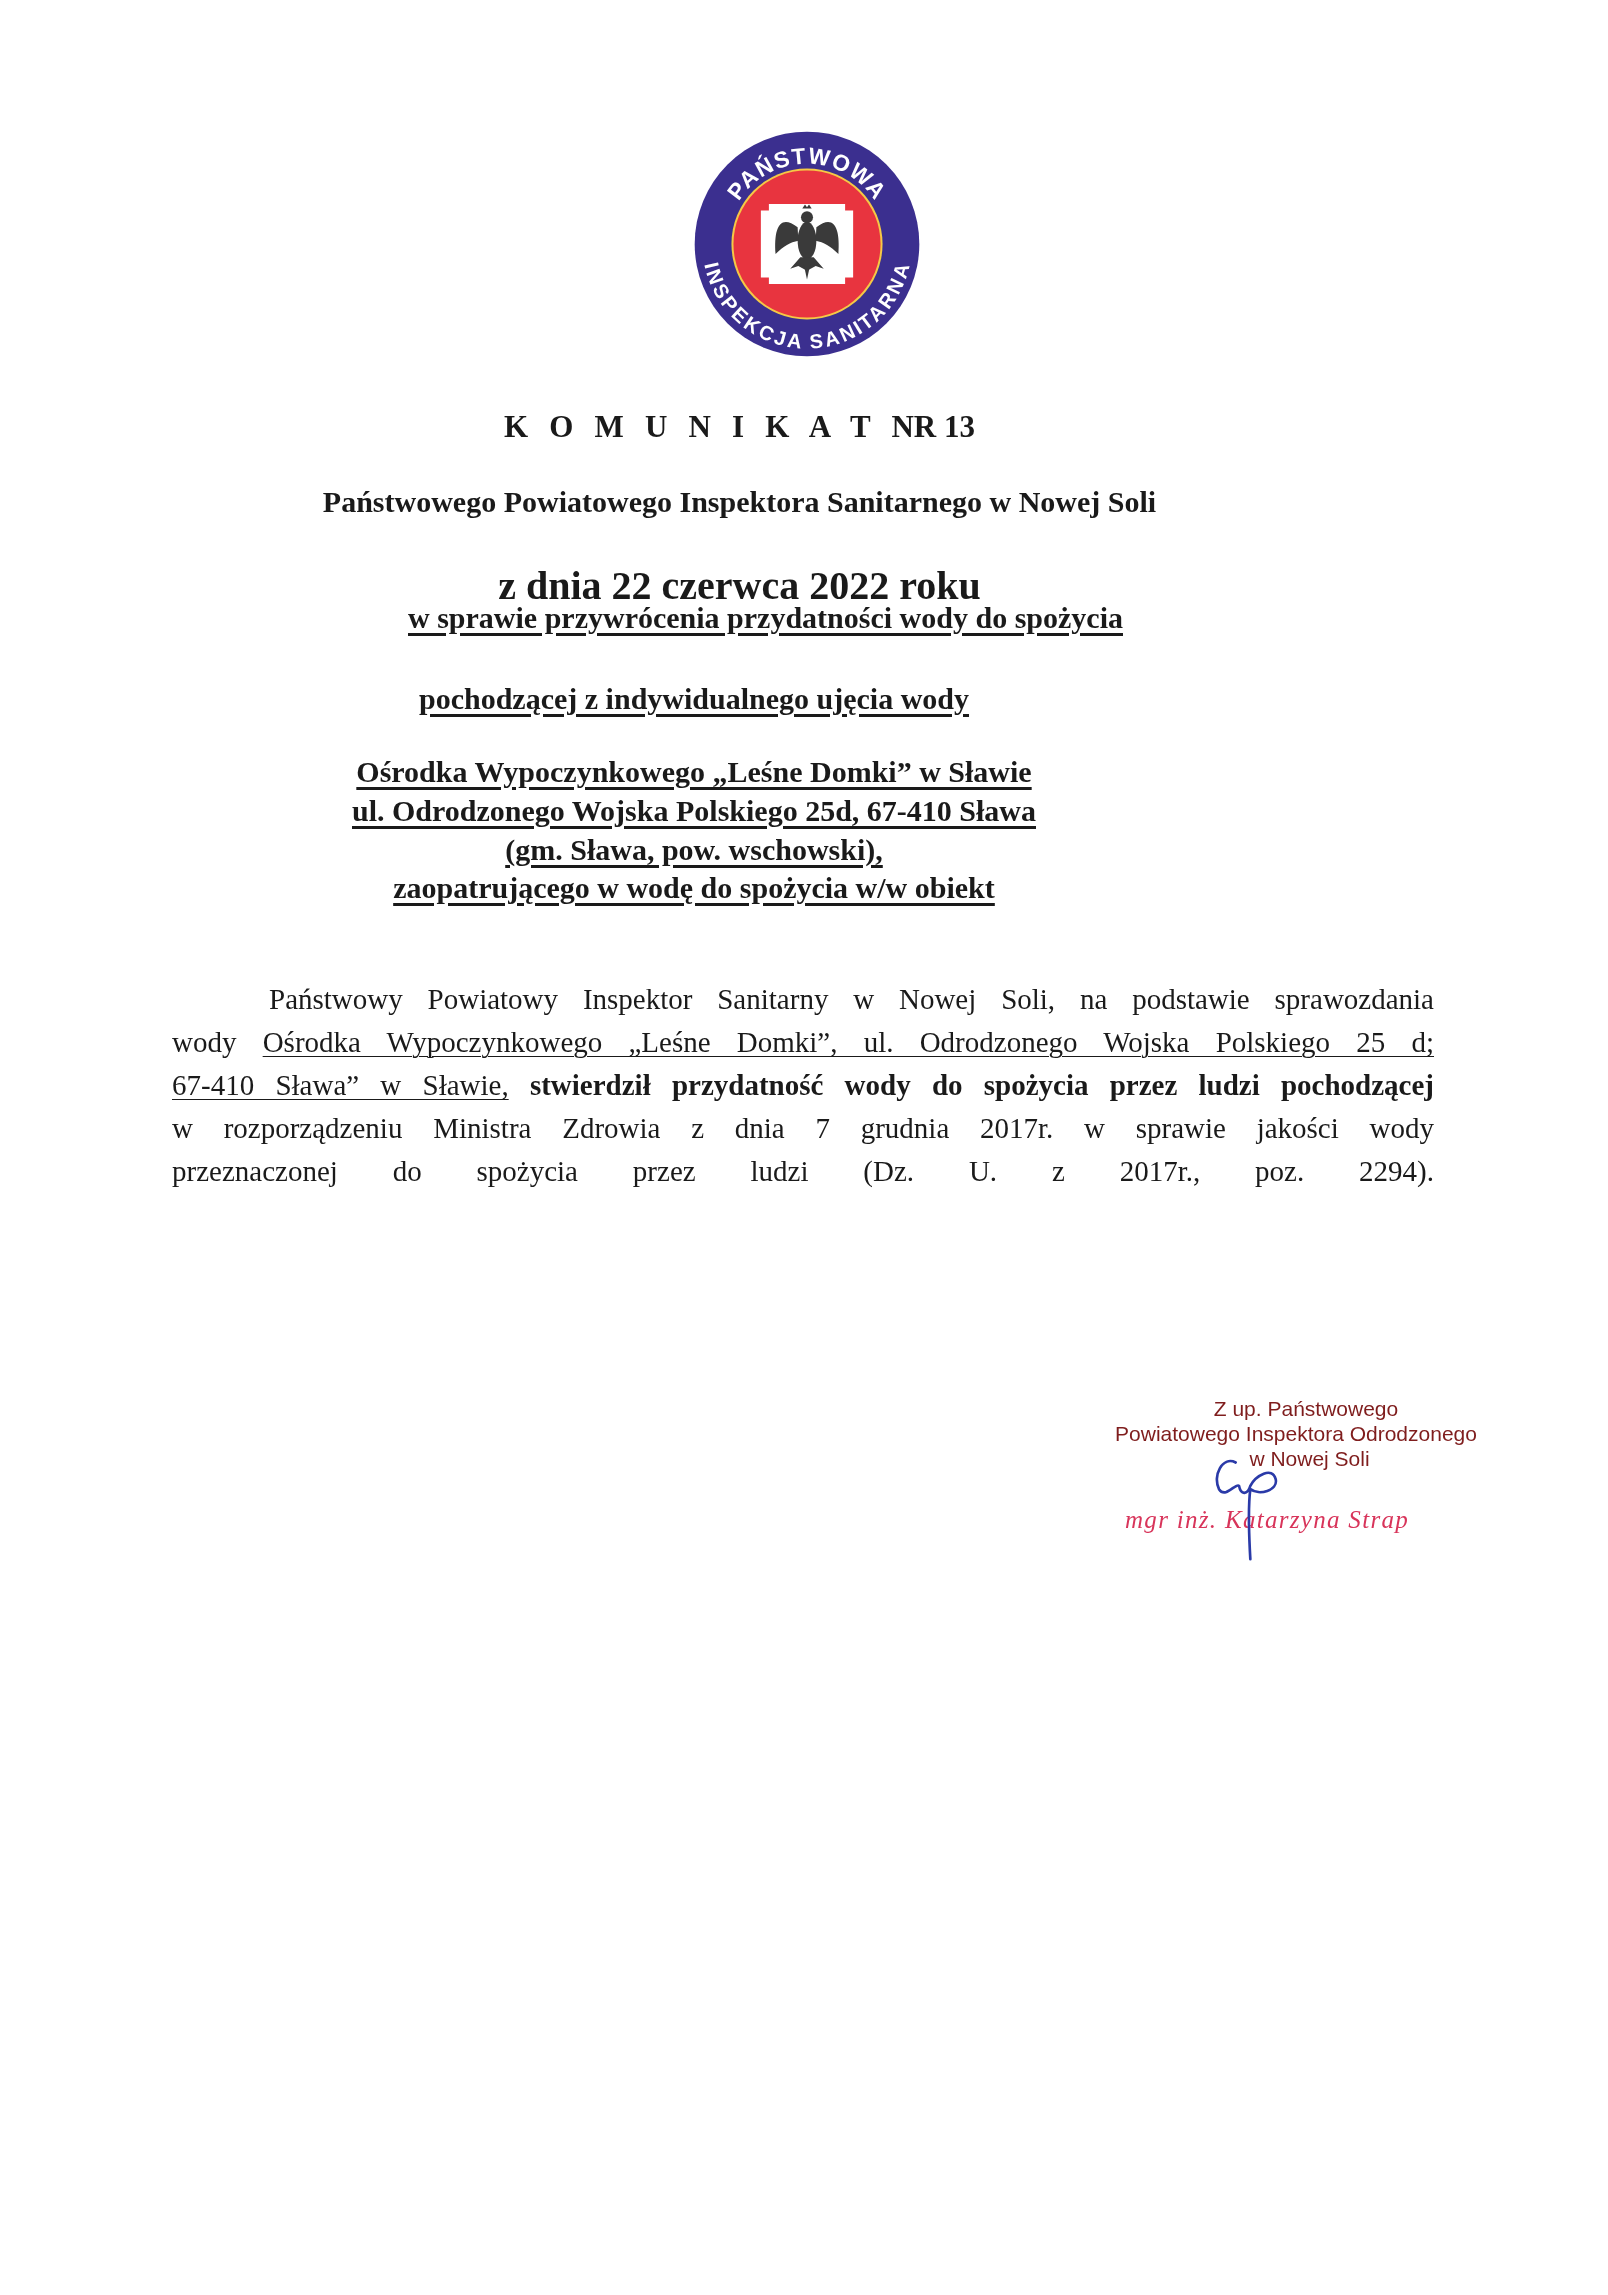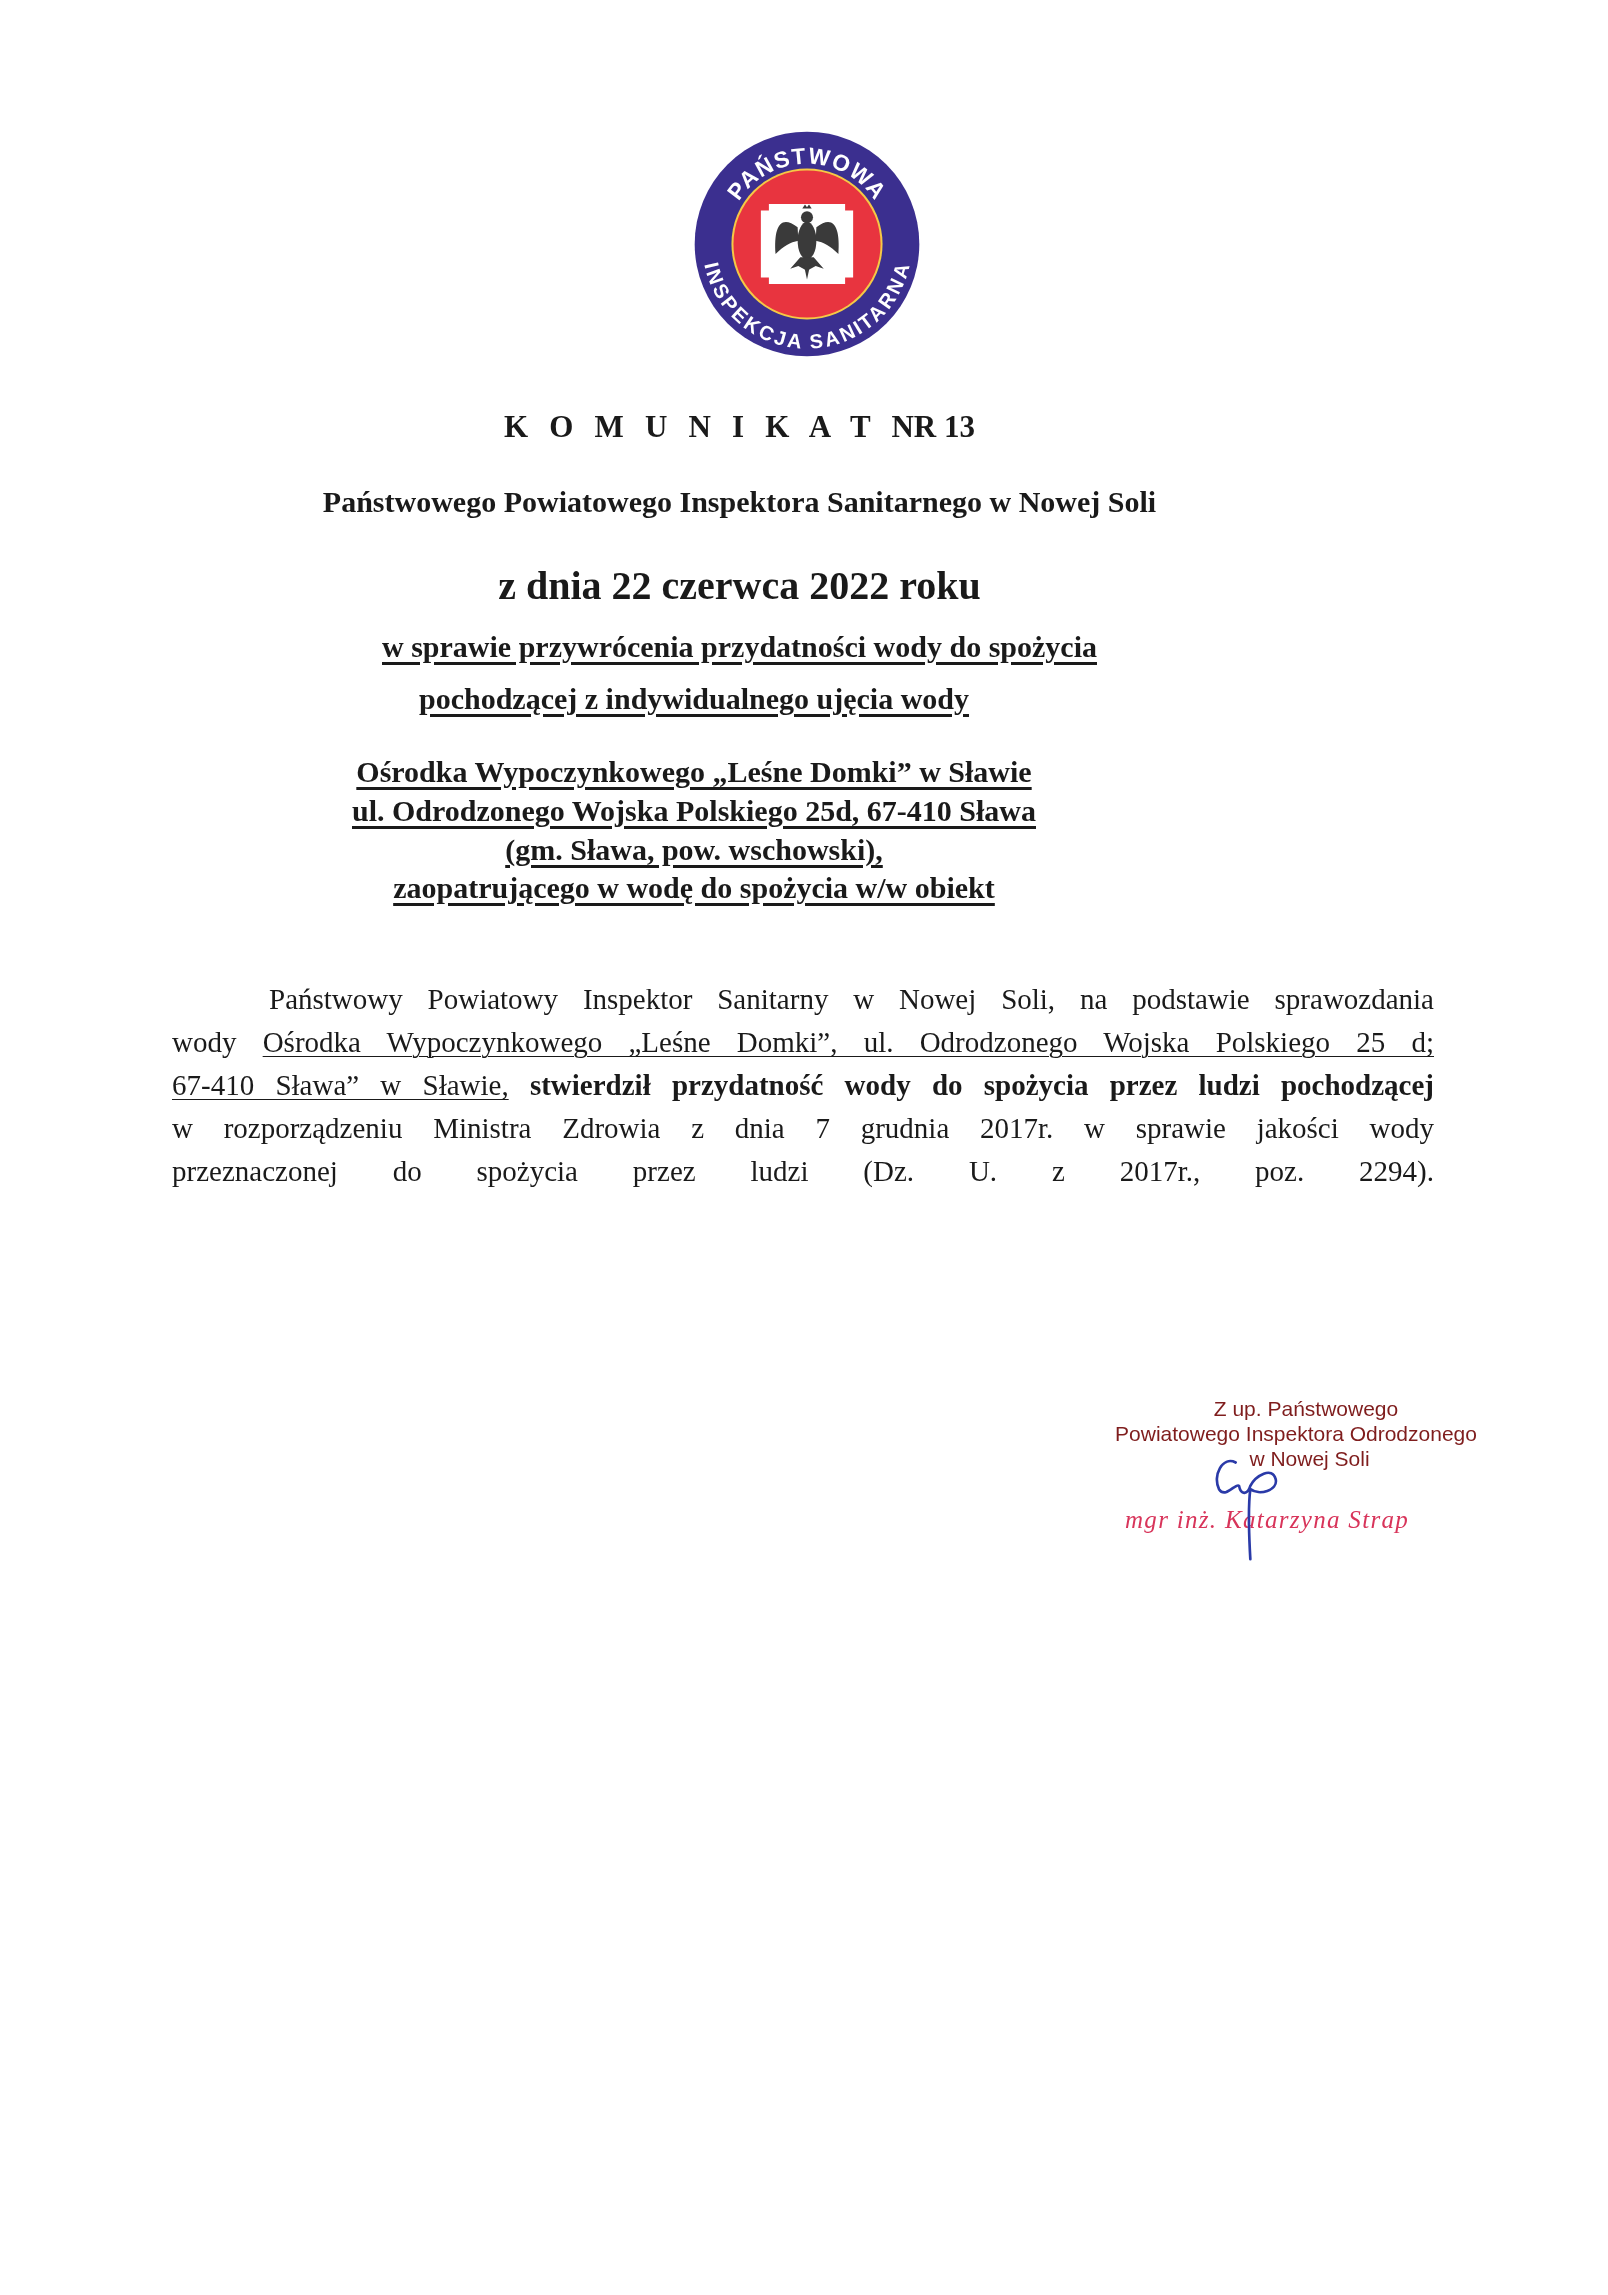--- a/index.html
+++ b/index.html
@@ -4,21 +4,21 @@
 <style>
   html, body { margin: 0; padding: 0; background: #ffffff; }
   body { width: 1609px; height: 2295px; position: relative; overflow: hidden;
          font-family: "Liberation Serif", "DejaVu Serif", serif; color: #1a1a1a; }
   .logo { position: absolute; left: 690px; top: 127px; width: 234px; height: 234px; }
   .center-block { position: absolute; left: 0; width: 1479px; text-align: center; }
   .title { top: 409px; font-size: 31px; font-weight: bold; letter-spacing: 6.7px; }
   .title .nr { letter-spacing: 0; }
   .issuer { top: 485px; font-size: 30px; font-weight: bold; }
   .date { top: 562px; font-size: 40px; font-weight: bold; }
-  .subject { top: 630px; font-size: 30px; font-weight: bold; }
+  .subject { top: 601px; font-size: 30px; font-weight: bold; padding-left: 26px; }
   .heading-line { position: absolute; left: 0; width: 1388px; text-align: center;
                   font-size: 30px; font-weight: bold; line-height: 39px; }
   .heading-line span { text-decoration: underline; text-decoration-thickness: 2.7px;
                   text-underline-offset: 4.7px; }
   .body-para { position: absolute; left: 172px; width: 1262px; font-size: 29px;
                line-height: 43px; text-align: justify; text-align-last: justify; }
   .body-line { display: block; white-space: nowrap; text-align: justify; text-align-last: justify; height: 43px; }
   .u { text-decoration: underline; text-decoration-thickness: 1.3px; text-underline-offset: 4px; }
   .b { font-weight: bold; }
   .ub { font-weight: bold; text-decoration: underline; text-decoration-thickness: 2.7px; text-underline-offset: 4px; }

